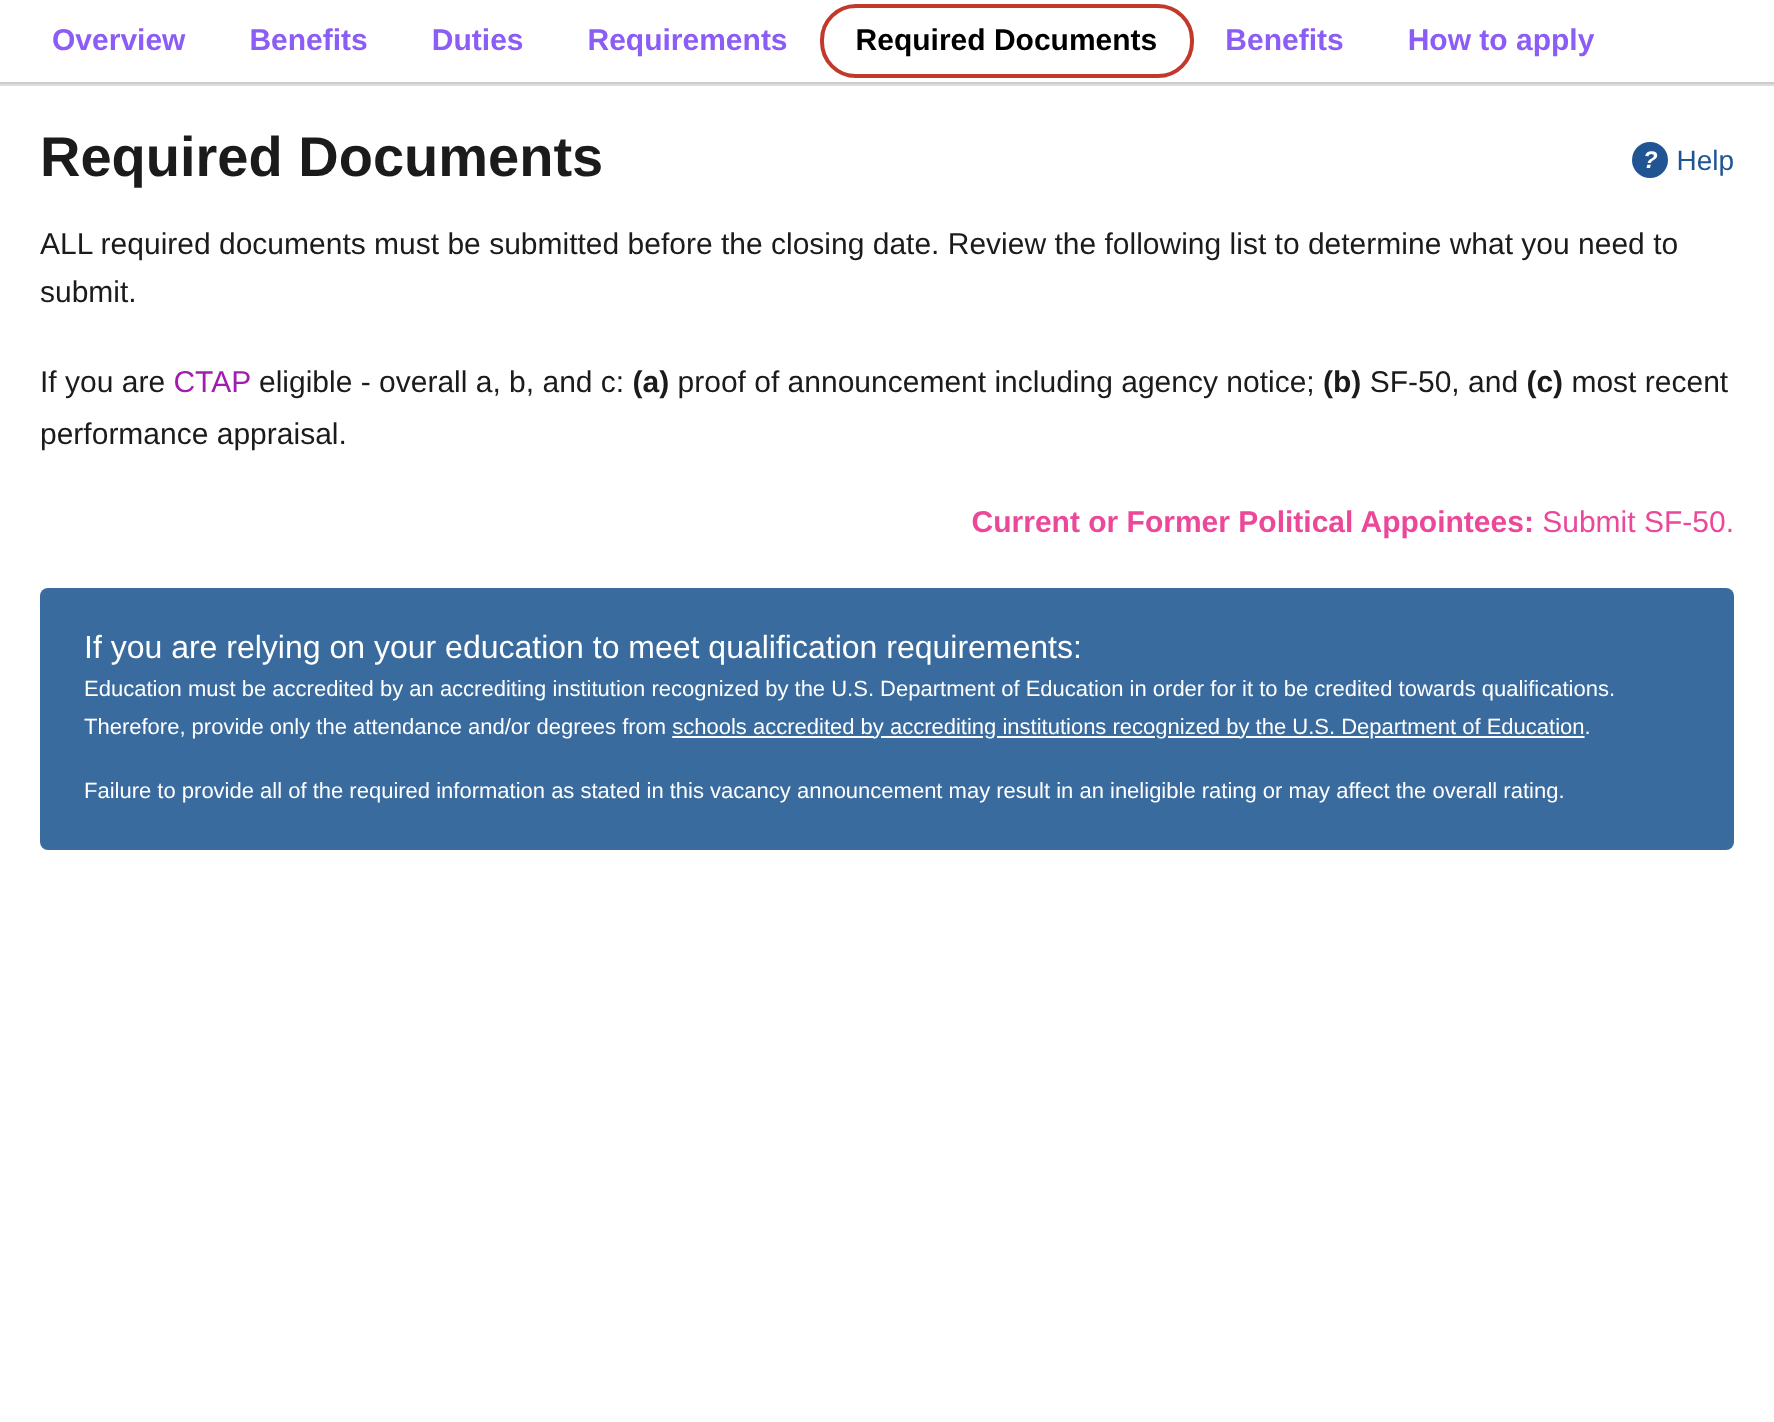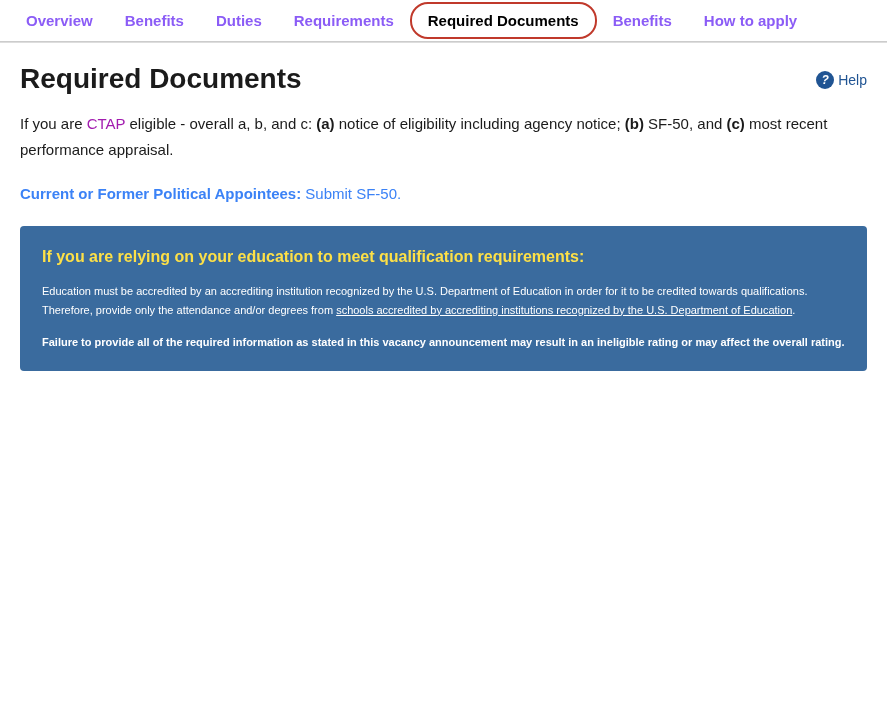--- a/index.html
+++ b/index.html
@@ -102,53 +102,52 @@
 
     .ctap-link {
       color: #a21caf;
       cursor: pointer;
     }
 
     .political-section {
       font-size: 15px;
       line-height: 1.6;
       margin-bottom: 20px;
-      color: #3b82f6;
+      color: #ec4899;
+      text-align: right;
     }
 
     .political-section strong {
       font-weight: bold;
     }
 
     
     .info-box {
       background: #3a6b9e;
       border-radius: 4px;
       padding: 20px 22px;
       color: #fff;
     }
 
     .info-box-title {
       font-size: 16px;
-      font-weight: bold;
-      margin-bottom: 14px;
-      color: #fde047;
+      font-weight: normal;
+      color: #ffffff;
       line-height: 1.4;
     }
 
     .info-box-body {
       font-size: 11px;
       line-height: 1.65;
       margin-bottom: 14px;
       color: #fff;
     }
 
     .info-box-body:last-child {
       margin-bottom: 0;
-      font-weight: bold;
     }
 
     .info-box-link {
       color: #fff;
       text-decoration: underline;
       cursor: pointer;
     }
 
     .divider {
       border: none;
@@ -174,23 +173,24 @@
 <main class="main-content">
 
   <div class="page-header">
     <h1 class="page-title">Required Documents</h1>
     <a class="help-link">
       <span class="help-icon">?</span>
       <span>Help</span>
     </a>
   </div>
 
+  <p class="intro-text">ALL required documents must be submitted before the closing date. Review the following list to determine what you need to submit.</p>
 
   <p class="ctap-section">
-    <span>If you are </span><a class="ctap-link">CTAP</a><span> eligible - overall a, b, and c: </span><strong>(a)</strong><span> notice of eligibility including agency notice; </span><strong>(b)</strong><span> SF-50, and </span><strong>(c)</strong><span> most recent performance appraisal.</span>
+    <span>If you are </span><a class="ctap-link">CTAP</a><span> eligible - overall a, b, and c: </span><strong>(a)</strong><span> proof of announcement including agency notice; </span><strong>(b)</strong><span> SF-50, and </span><strong>(c)</strong><span> most recent performance appraisal.</span>
   </p>
 
   <p class="political-section">
     <strong>Current or Former Political Appointees:</strong><span> Submit SF-50.</span>
   </p>
 
   <div class="info-box">
     <p class="info-box-title">If you are relying on your education to meet qualification requirements:</p>
     <p class="info-box-body">
       <span>Education must be accredited by an accrediting institution recognized by the U.S. Department of Education in order for it to be credited towards qualifications. Therefore, provide only the attendance and/or degrees from </span><a class="info-box-link">schools accredited by accrediting institutions recognized by the U.S. Department of Education</a><span>.</span>

